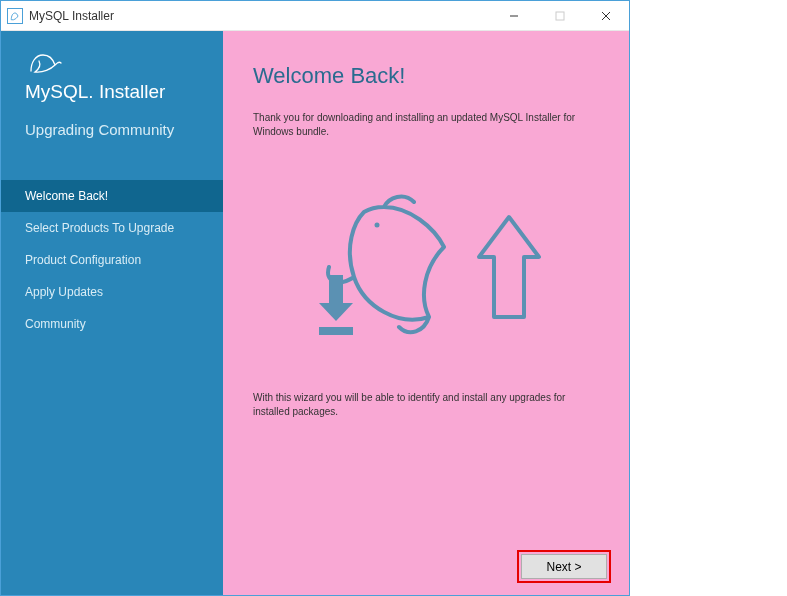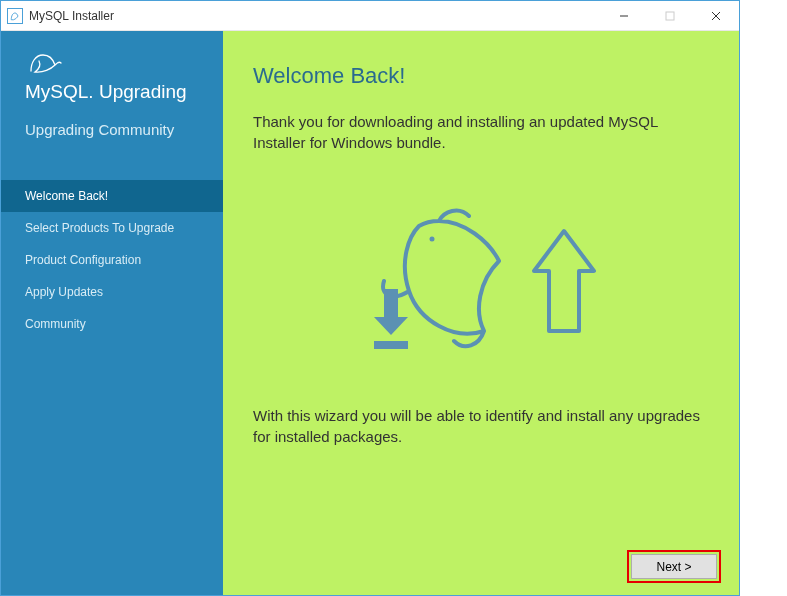--- a/index.html
+++ b/index.html
@@ -1,37 +1,37 @@
 <!DOCTYPE html>
 <html><head>
   <meta charset="utf-8">
   <style>
     * { margin: 0; padding: 0; box-sizing: border-box; }
     body { font-family: "Segoe UI", Tahoma, sans-serif; background: #fff; }
-    .window { width: 740px; height: 596px; border: 1px solid #4aa0d8; background: #bef264; position: relative; }
+    .window { width: 630px; height: 596px; border: 1px solid #4aa0d8; background: #f9a8d4; position: relative; }
     .titlebar { height: 30px; background: #fff; display: flex; align-items: center; padding: 0 0 0 6px; border-bottom: 1px solid #e8e8e8; }
     .titlebar-icon { width: 16px; height: 16px; border: 1px solid #4aa0d8; margin-right: 6px; display: flex; align-items: center; justify-content: center; }
     .titlebar-icon svg { width: 12px; height: 12px; }
     .titlebar-text { font-size: 12px; color: #333; flex: 1; }
     .titlebar-controls { display: flex; height: 100%; }
     .titlebar-btn { width: 46px; height: 100%; display: flex; align-items: center; justify-content: center; font-size: 12px; color: #333; background: none; border: none; }
     .titlebar-btn.disabled { color: #ccc; }
     .content { display: flex; height: calc(100% - 30px); }
     .sidebar { width: 222px; background: #2986b8; color: #fff; padding: 0; }
     .logo-area { padding: 18px 20px 14px 24px; }
     .dolphin-mini { margin-bottom: 2px; }
     .brand { font-size: 19px; font-weight: 400; }
     .brand b { font-weight: 400; }
     .subtitle { font-size: 15px; font-weight: 300; margin-top: 18px; color: #d8ecf5; }
     .nav { margin-top: 28px; }
     .nav-item { padding: 9px 20px 9px 24px; font-size: 12px; color: #d8ecf5; cursor: pointer; }
     .nav-item.active { background: #10668f; color: #fff; }
     .main { flex: 1; padding: 32px 34px 0 30px; position: relative; }
     .heading { font-size: 22px; color: #2a6b8f; font-weight: 400; margin-bottom: 22px; }
-    .body-text { font-size: 15px; color: #333; margin-bottom: 18px; line-height: 1.4; }
+    .body-text { font-size: 10px; color: #333; margin-bottom: 18px; line-height: 1.4; }
     .illustration { display: flex; justify-content: center; align-items: center; height: 210px; margin: 10px 0 24px 0; }
     .footer { position: absolute; bottom: 12px; right: 18px; display: flex; gap: 10px; }
     .btn { min-width: 86px; height: 25px; font-size: 12px; background: #e1e1e1; border: 1px solid #adadad; cursor: pointer; font-family: inherit; }
     .btn.primary { background: #e1e1e1; }
     .highlight { border: 2px solid #e60000; padding: 2px; display: inline-block; }
   </style>
 </head>
 <body>
 
 <div class="window">
@@ -63,21 +63,21 @@
   </div>
 
   <div class="content">
     <div class="sidebar">
       <div class="logo-area">
         <div class="dolphin-mini">
           <svg width="40" height="26" viewBox="0 0 40 26">
               <path d="M6 22 C6 14 10 6 18 6 C24 6 28 10 30 16 C26 20 18 24 10 23 C14 20 16 16 14 12 M30 16 C32 14 34 12 36 14" fill="none" stroke="#fff" stroke-width="1.3" stroke-linecap="round"></path>
             </svg>
         </div>
-        <div class="brand"><b>MySQL</b><span>. Upgrading</span></div>
+        <div class="brand"><b>MySQL</b><span>. Installer</span></div>
         <div class="subtitle">Upgrading Community</div>
       </div>
       <div class="nav">
         <div class="nav-item active">Welcome Back!</div>
         <div class="nav-item">Select Products To Upgrade</div>
         <div class="nav-item">Product Configuration</div>
         <div class="nav-item">Apply Updates</div>
         <div class="nav-item">Community</div>
       </div>
     </div>

